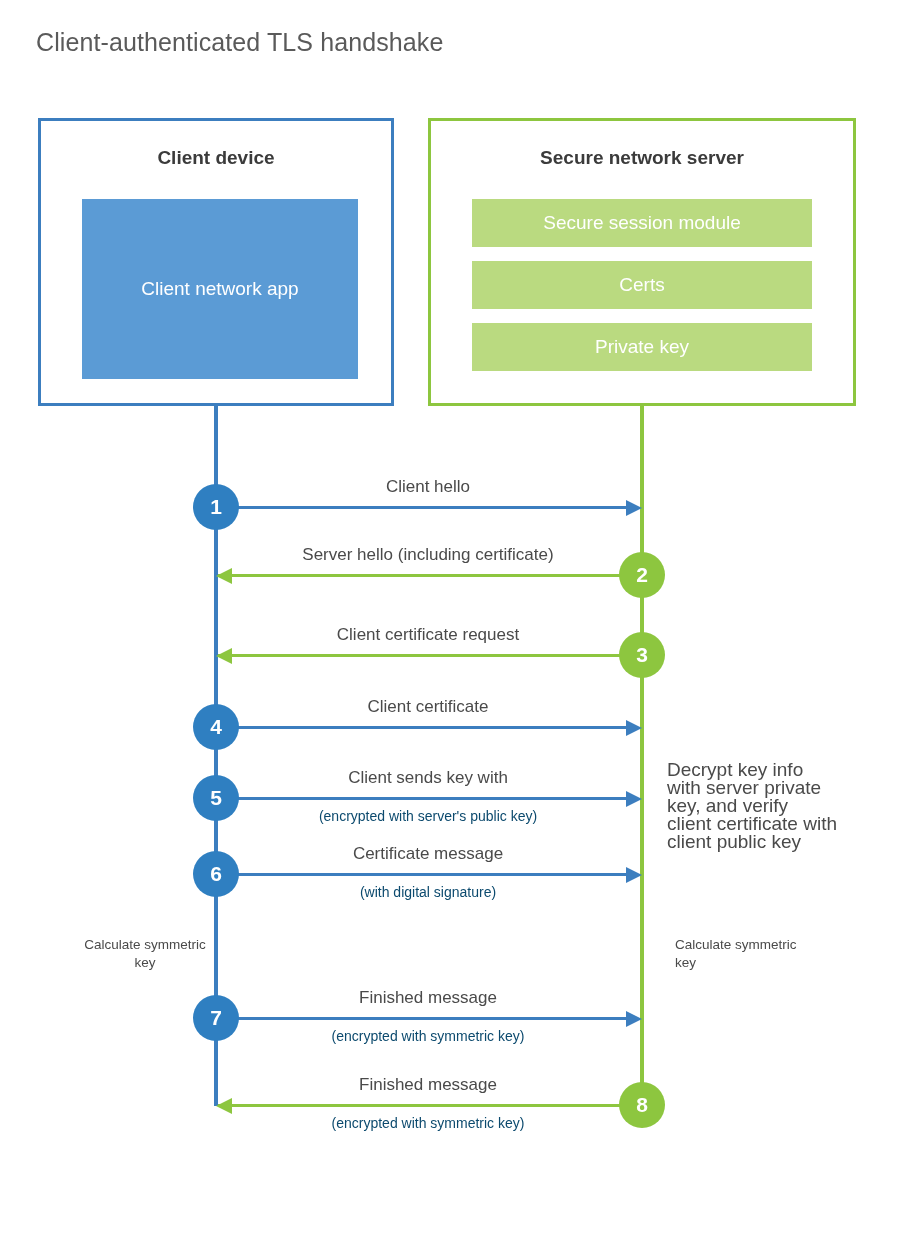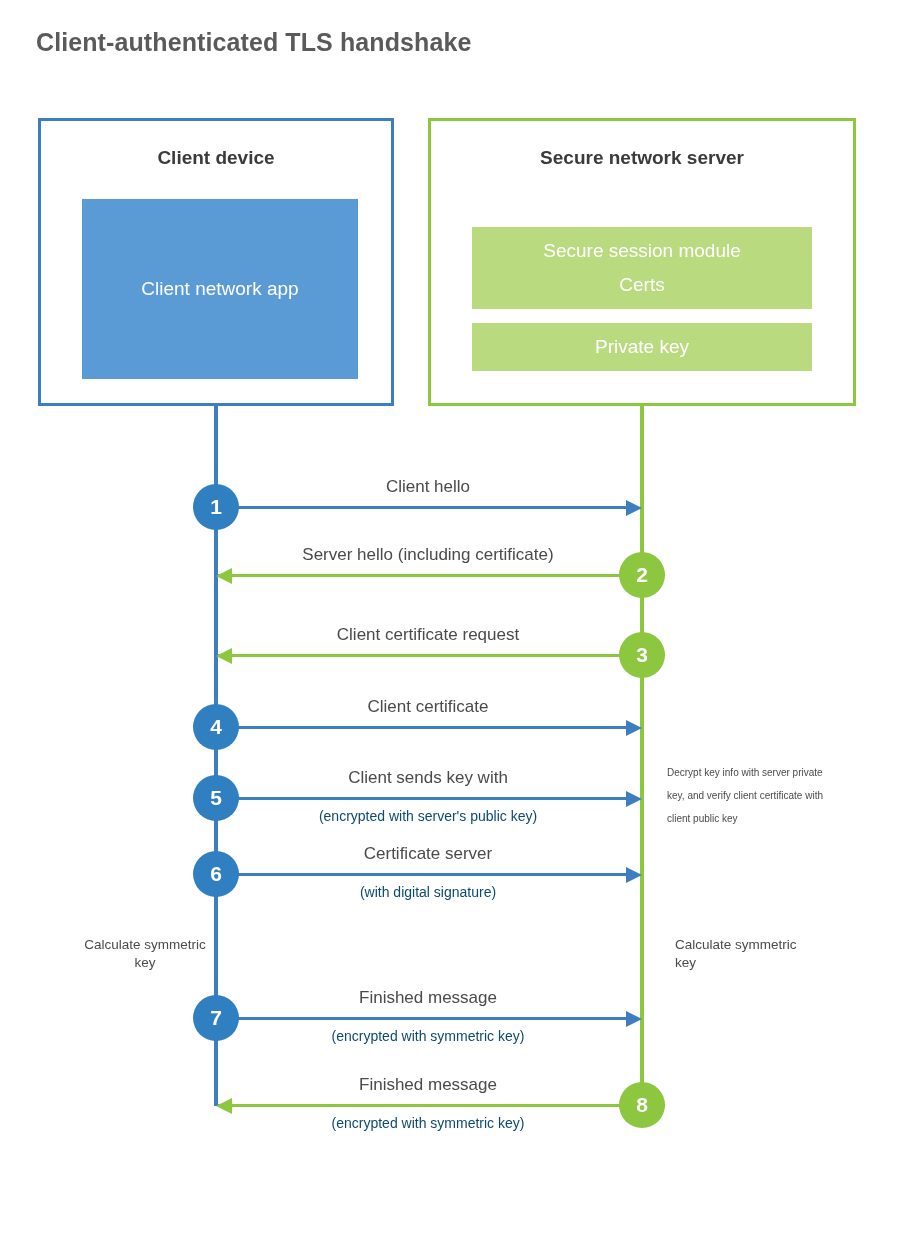--- a/index.html
+++ b/index.html
@@ -15,21 +15,21 @@
     color: #4a4a4a;
     overflow: hidden;
   }
 
   
   #diagram-title {
     position: absolute;
     left: 36px;
     top: 28px;
     font-size: 25px;
-    font-weight: 700;
+    font-weight: 400;
     color: #5a5a5a;
     letter-spacing: 0.1px;
     white-space: nowrap;
   }
 
   
   .actor-box {
     position: absolute;
     background: #ffffff;
     box-sizing: border-box;
@@ -86,21 +86,21 @@
     height: 48px;
     background: #BADA80;
     color: #ffffff;
     font-size: 19px;
     display: flex;
     align-items: center;
     justify-content: center;
     text-align: center;
     box-sizing: border-box;
   }
-  #server-bar-0 { top: 78px; margin-top: 28px; }
+  #server-bar-0 { top: 78px; }
   #server-bar-1 { top: 140px; }
   #server-bar-2 { top: 202px; }
 
   
   .lifeline {
     position: absolute;
     width: 4px;
   }
   #client-lifeline {
     left: 214px;
@@ -182,22 +182,22 @@
     align-items: center;
     justify-content: center;
     top: -23px;
   }
   .step-circle.client-side { left: 193px; background: #2F7FC1; }
   .step-circle.server-side { left: 619px; background: #8DC63F; }
 
   
   .annotation {
     position: absolute;
-    font-size: 10px;
-    line-height: 23px;
+    font-size: 19px;
+    line-height: 18px;
     color: #4a4a4a;
   }
   #server-decrypt-note {
     left: 667px;
     top: 761px;
     width: 170px;
   }
   #client-calc-note {
     left: 80px;
     top: 936px;
@@ -263,21 +263,21 @@
     <div class="message" style="top: 798px;">
       <div class="msg-line to-server"></div>
       <div class="arrowhead right"></div>
       <div class="msg-label">Client sends key with</div>
       <div class="msg-sublabel">(encrypted with server's public key)</div>
       <div class="step-circle client-side">5</div>
     </div>
     <div class="message" style="top: 874px;">
       <div class="msg-line to-server"></div>
       <div class="arrowhead right"></div>
-      <div class="msg-label">Certificate server</div>
+      <div class="msg-label">Certificate message</div>
       <div class="msg-sublabel">(with digital signature)</div>
       <div class="step-circle client-side">6</div>
     </div>
     <div class="message" style="top: 1018px;">
       <div class="msg-line to-server"></div>
       <div class="arrowhead right"></div>
       <div class="msg-label">Finished message</div>
       <div class="msg-sublabel">(encrypted with symmetric key)</div>
       <div class="step-circle client-side">7</div>
     </div>

